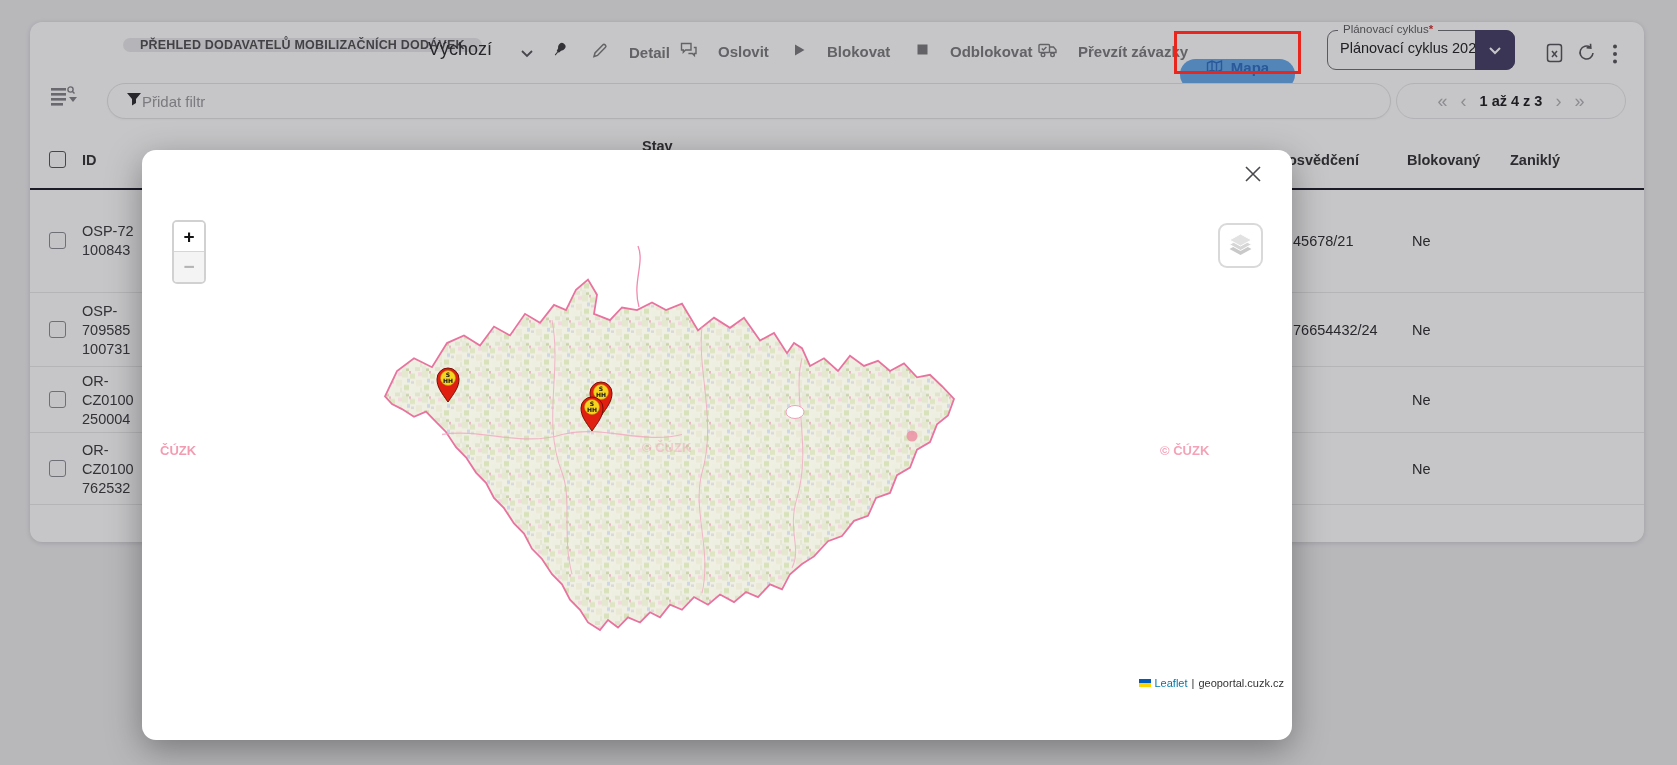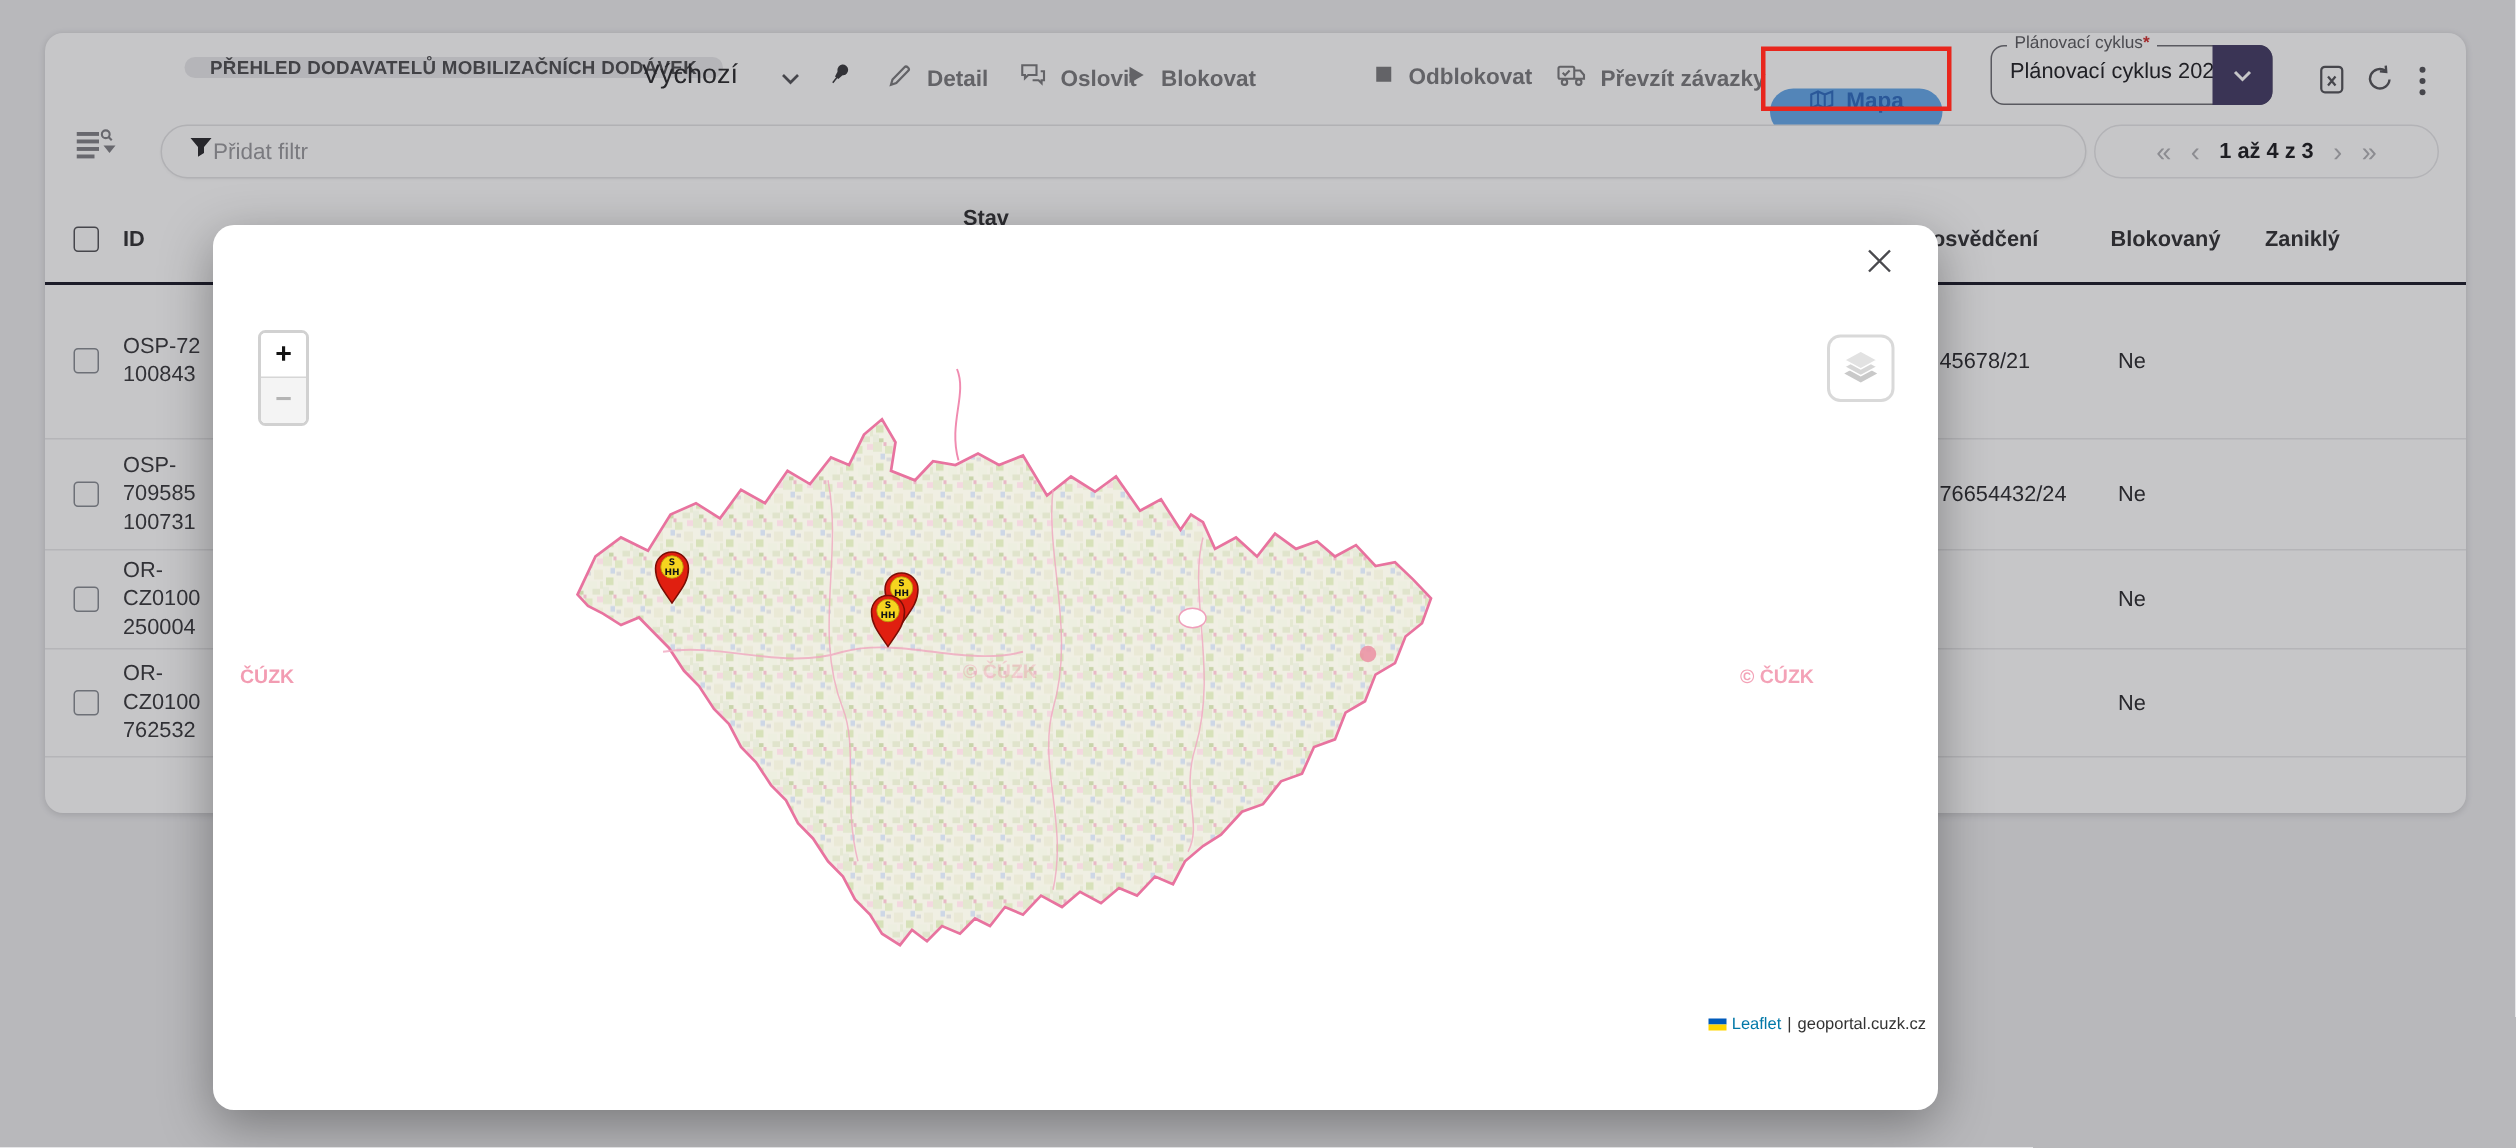--- a/index.html
+++ b/index.html
@@ -10,21 +10,21 @@
   
   .card { position:absolute; left:30px; top:22px; width:1614px; height:520px;
           background:#ffffff; border-radius:12px; box-shadow:0 1px 5px rgba(0,0,0,.14); z-index:1; }
 
   .view-badge { position:absolute; left:93px; top:16px; height:14px; padding:0 17px;
                 background:#e9e9eb; border-radius:15px; display:flex; align-items:center;
                 font-size:12.5px; font-weight:bold; color:#4f4f52; letter-spacing:.2px; }
   .view-name { position:absolute; left:398px; top:17px; font-size:18px; color:#2b2b2e; font-weight:500; }
   .tb-icon { position:absolute; top:22px; }
 
-  .action-btn { position:absolute; top:20px; display:flex; align-items:center; gap:9px;
+  .action-btn { position:absolute; top:20px; display:flex; align-items:center; gap:20px;
                 font-size:15px; font-weight:bold; color:#7b7b7e; background:none; border:none; cursor:pointer; }
 
   .map-pill { position:absolute; left:1150px; top:37px; width:115px; height:31px; border-radius:16px;
               background:#66a9ea; display:flex; align-items:flex-start; justify-content:center; gap:8px;
               border:none; cursor:pointer; font-size:15px; font-weight:bold; color:#2f6cc0; }
 
   .cycle-field { position:absolute; left:1297px; top:8px; width:188px; height:40px;
                  border:1.5px solid #6e6e74; border-radius:9px; }
   .cycle-label { position:absolute; left:10px; top:-8px; background:#ffffff; padding:0 5px;
                  font-size:11.5px; color:#5c5c60; }
@@ -120,21 +120,21 @@
   </button>
   <button class="action-btn" style="left:650px;">
     <span>
       <svg width="18" height="16">
           <path d="M1.5,1.5 h9.5 v6.5 h-5.5 l-2.2,2.2 v-2.2 h-1.8 z" fill="none" stroke="#7b7b7e" stroke-width="1.4"></path>
           <path d="M13.8,5.5 h2.2 v6 h-1.6 v2 l-2,-2 h-4" fill="none" stroke="#7b7b7e" stroke-width="1.4"></path>
         </svg>
     </span>
     <span>Oslovit</span>
   </button>
-  <button class="action-btn" style="left:720px;align-items:center;">
+  <button class="action-btn" style="left:762px;align-items:center;">
     <span>
       <svg width="15" height="16">
           <path d="M3,2.5 L12.5,8 L3,13.5 Z" fill="#7b7b7e"></path>
         </svg>
     </span>
     <span>Blokovat</span>
   </button>
   <button class="action-btn" style="left:885px;">
     <span>
       <svg width="15" height="15">

